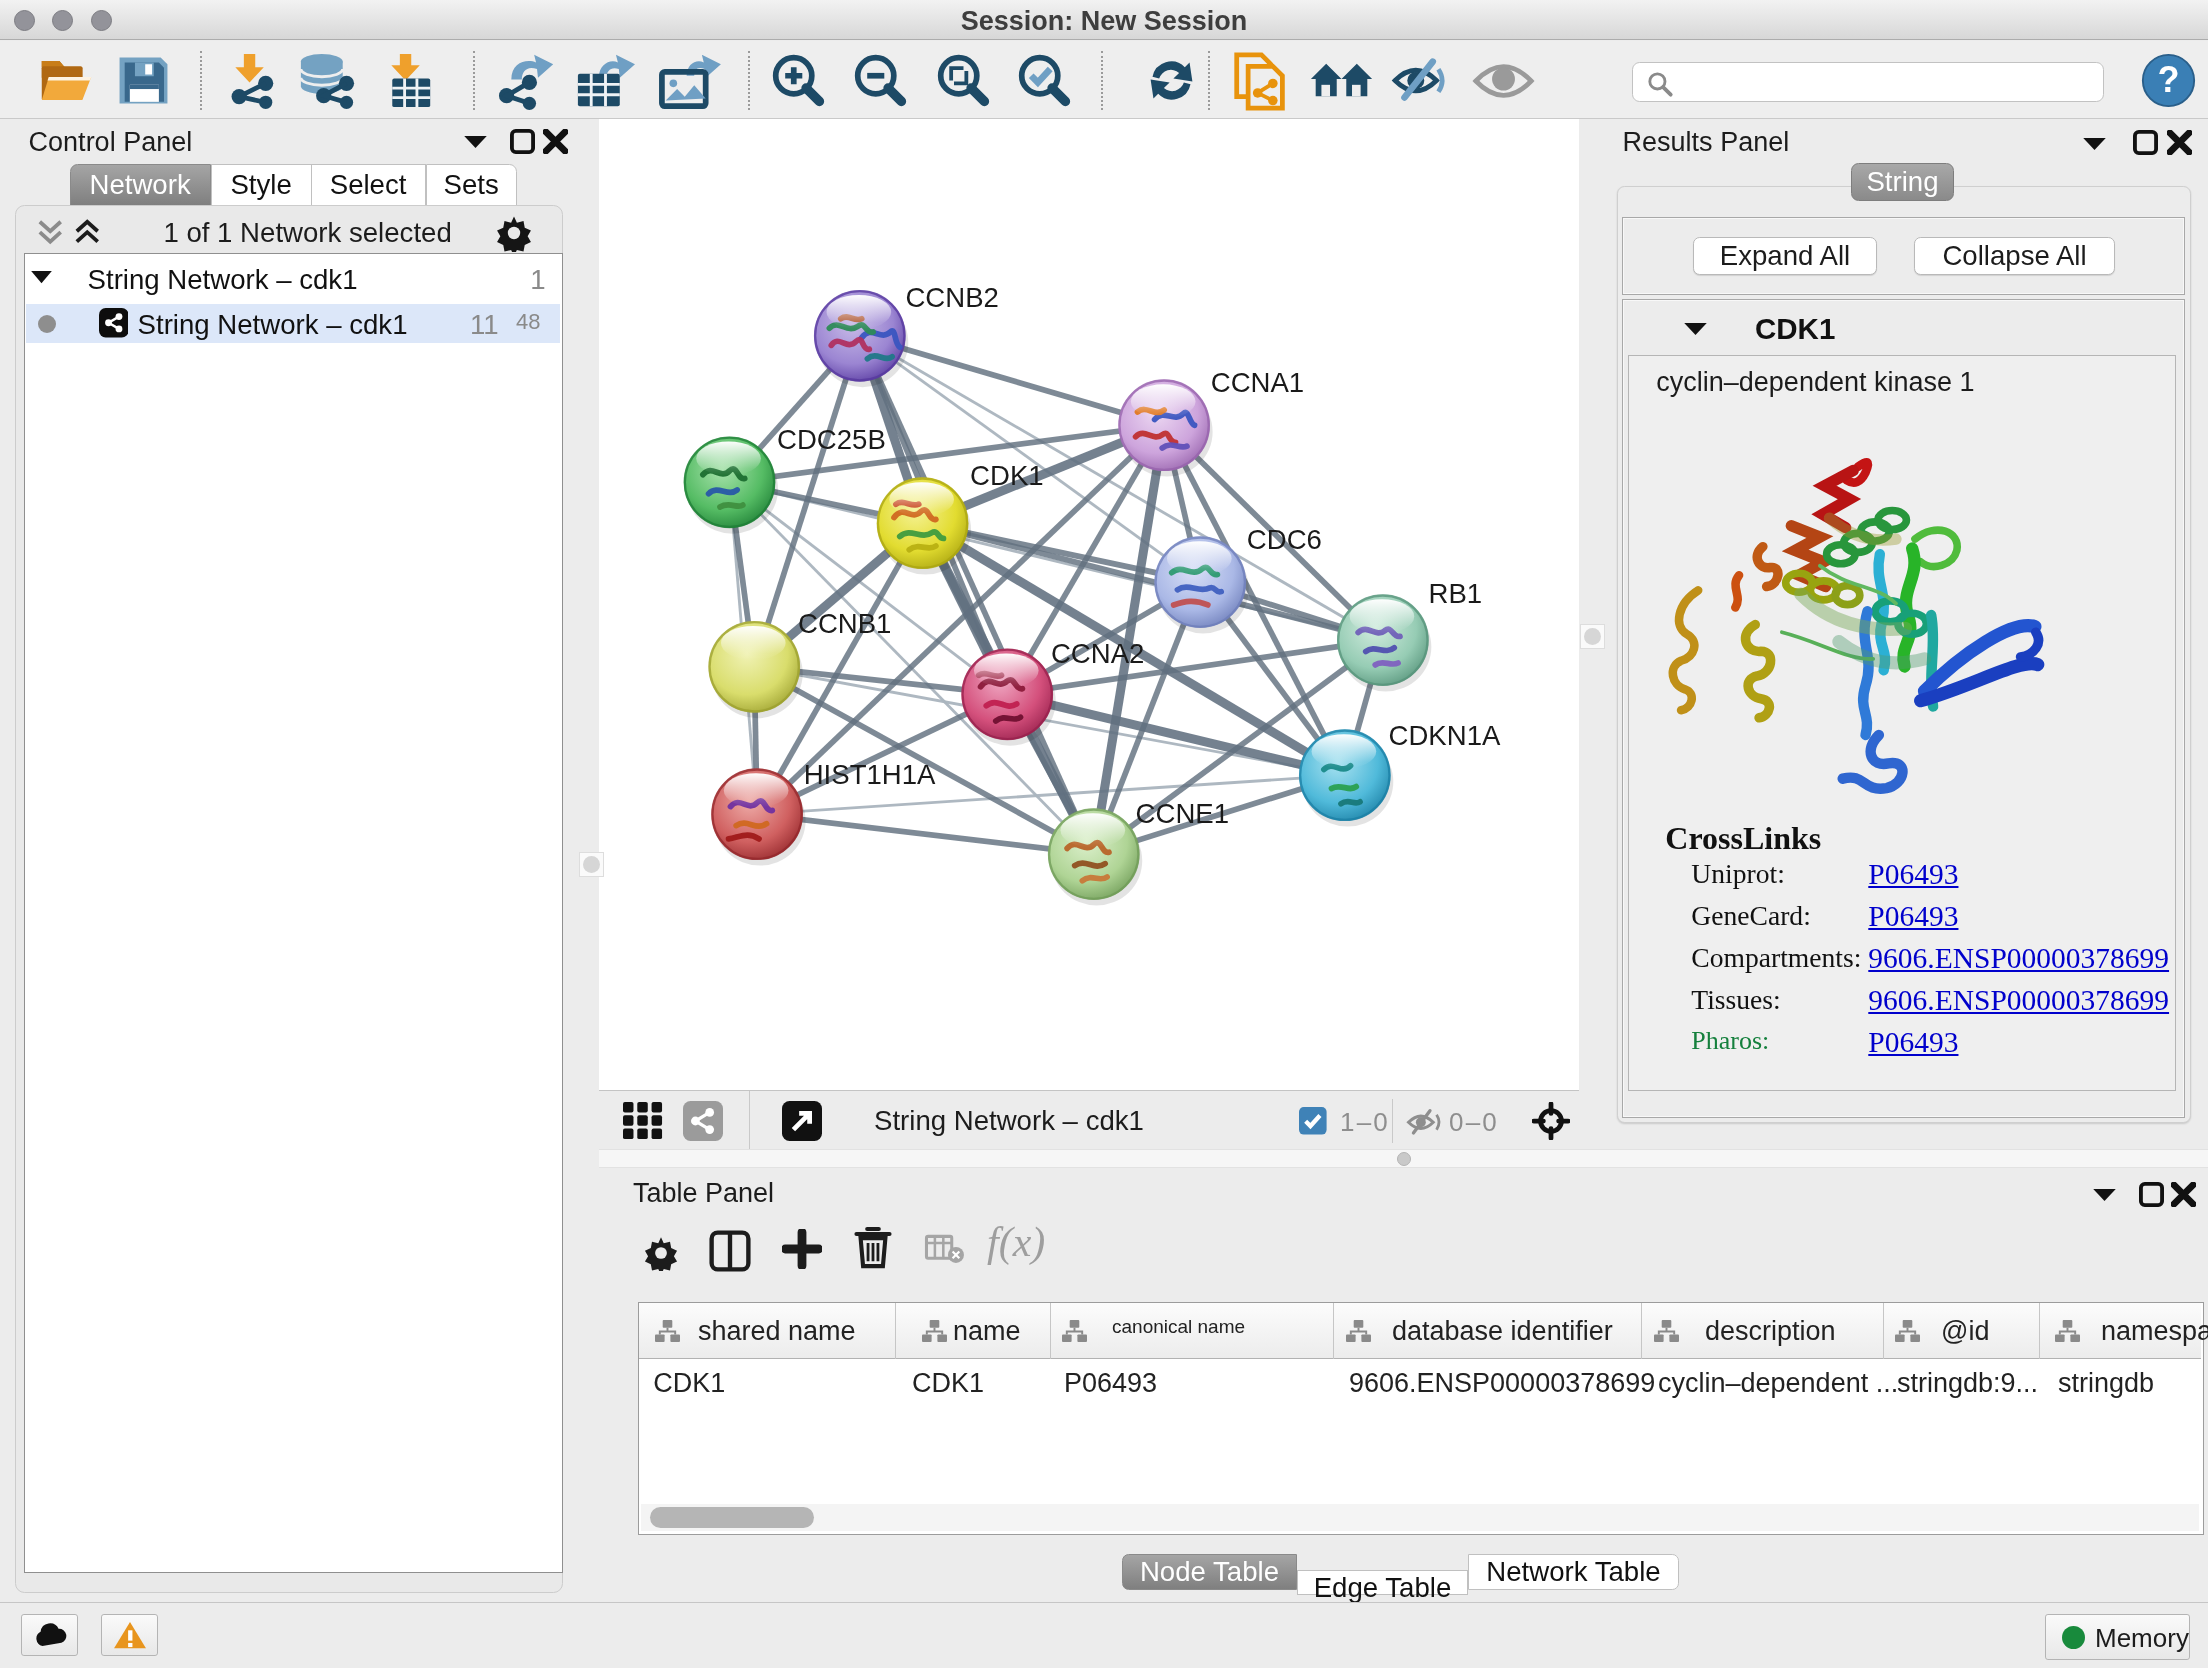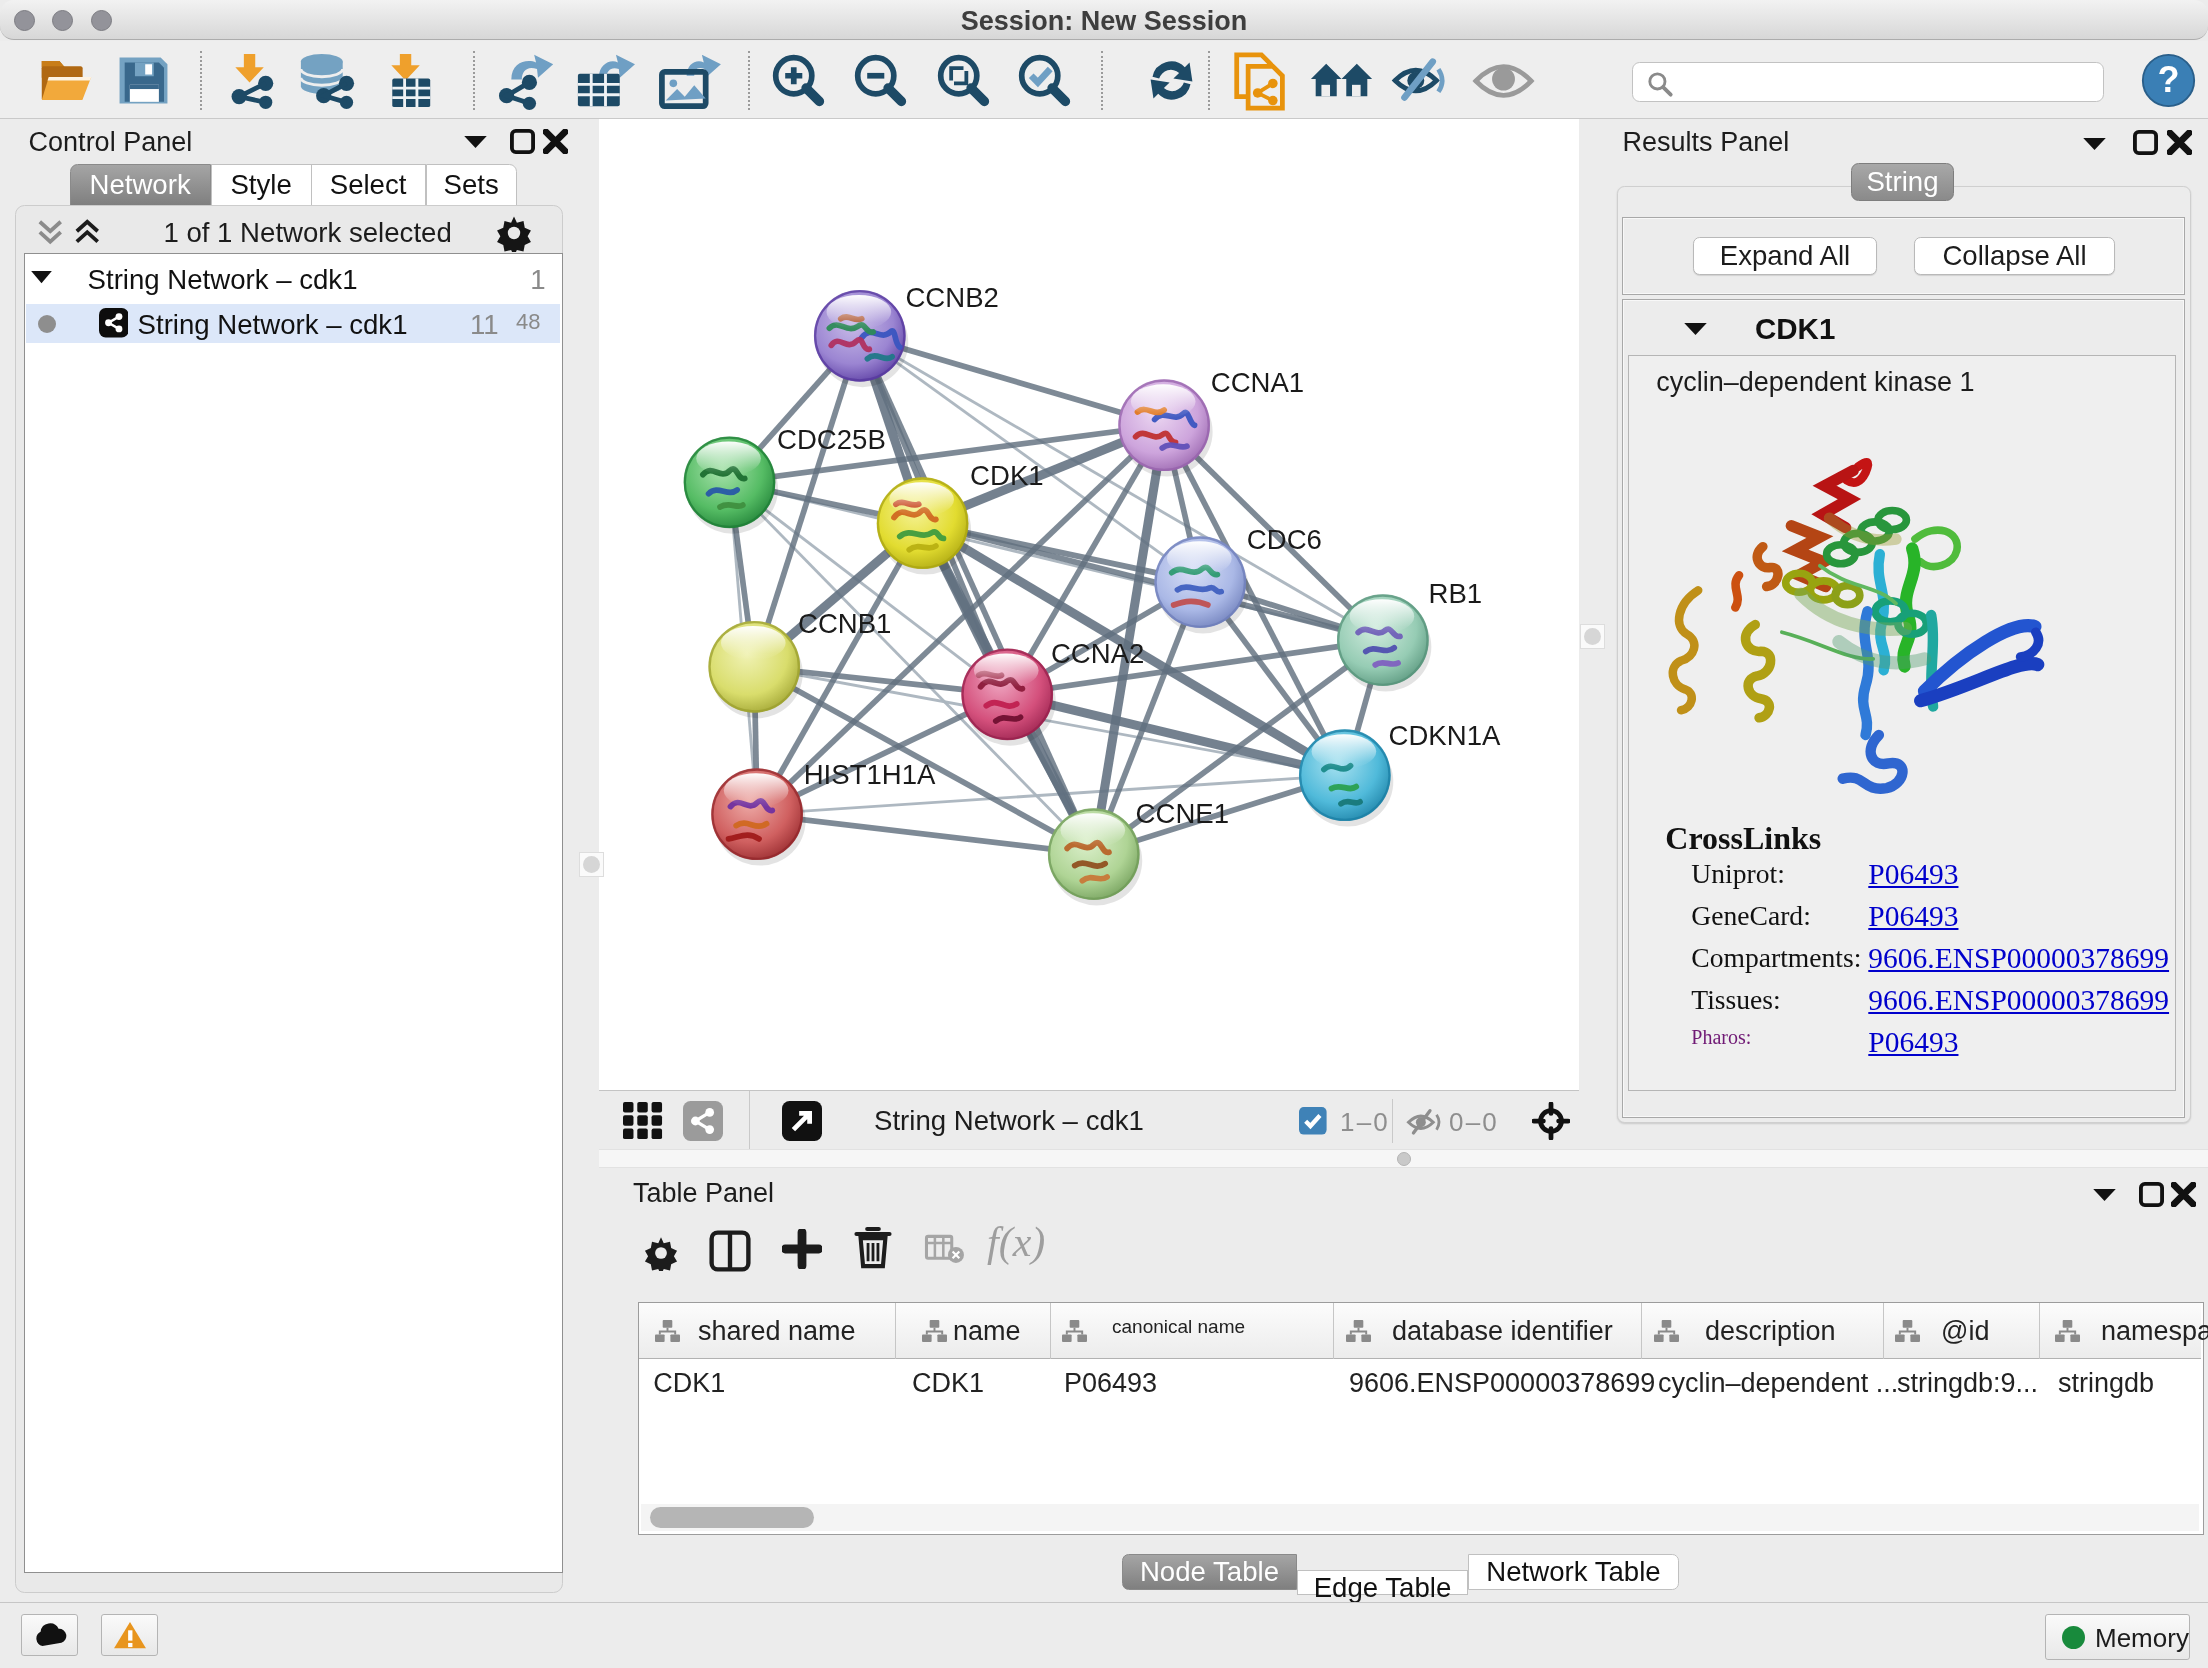--- a/index.html
+++ b/index.html
@@ -2,21 +2,21 @@
 <html style="font-size:15px"><head>
 <meta charset="utf-8">
 <style>
 * { margin:0; padding:0; box-sizing:border-box; }
 html,body { width:2208px; height:1668px; }
 body { font-family:"Liberation Sans", sans-serif; background:#ececec; position:relative; overflow:hidden; }
 .abs { position:absolute; }
 
 
 #titlebar { left:0; top:0; width:2208px; height:40px;
-  background:linear-gradient(#f2f2f2,#d7d7d7); border-bottom:1px solid #acacac;border-radius:14px; }
+  background:linear-gradient(#f2f2f2,#d7d7d7); border-bottom:1px solid #acacac; }
 .tl { position:absolute; top:9.5px; width:21px; height:21px; border-radius:50%;
   background:#93939a; border:1px solid #7c7c82; }
 #title { position:absolute; top:5.7px; left:0; width:100%; text-align:center;
   font-size:27px; font-weight:bold; color:#3e3e3e; }
 
 
 #toolbar { left:0; top:41px; width:2208px; height:78px; background:#eeeeee;
   border-bottom:1.9px solid #c9c9c9; }
 .tsep { position:absolute; top:9.5px; height:59px; width:0;
   border-left:2.9px dotted #9a9a9a; }
@@ -588,21 +588,21 @@
     </svg>
     <div class="abs" style="left:36px;top:464px;font-family:'Liberation Serif',serif;font-size:32px;font-weight:bold;color:#111;">CrossLinks</div>
     <div class="abs" style="left:62px;top:502px;font-family:'Liberation Serif',serif;font-size:27.6px;color:#111;">Uniprot:</div>
     <div class="abs" style="left:239px;top:502px;font-family:'Liberation Serif',serif;font-size:29.5px;"><a class="lnk">P06493</a></div>
     <div class="abs" style="left:62px;top:544px;font-family:'Liberation Serif',serif;font-size:27.6px;color:#111;">GeneCard:</div>
     <div class="abs" style="left:239px;top:544px;font-family:'Liberation Serif',serif;font-size:29.5px;"><a class="lnk">P06493</a></div>
     <div class="abs" style="left:62px;top:586px;font-family:'Liberation Serif',serif;font-size:27.6px;color:#111;">Compartments:</div>
     <div class="abs" style="left:239px;top:586px;font-family:'Liberation Serif',serif;font-size:29.5px;"><a class="lnk">9606.ENSP00000378699</a></div>
     <div class="abs" style="left:62px;top:628px;font-family:'Liberation Serif',serif;font-size:27.6px;color:#111;">Tissues:</div>
     <div class="abs" style="left:239px;top:628px;font-family:'Liberation Serif',serif;font-size:29.5px;"><a class="lnk">9606.ENSP00000378699</a></div>
-    <div class="abs" style="left:62px;top:670px;font-family:'Liberation Serif',serif;font-size:20px;color:#701a75;">Pharos:</div>
+    <div class="abs" style="left:62px;top:670px;font-family:'Liberation Serif',serif;font-size:26px;color:#15803d;">Pharos:</div>
     <div class="abs" style="left:239px;top:670px;font-family:'Liberation Serif',serif;font-size:29.5px;"><a class="lnk">P06493</a></div>
   </div>
 </div>
 
 <div id="tpanel" class="abs">
   <div class="ptitle abs" style="left:34px;top:5.7px;">Table Panel</div>
   <svg class="abs" style="left:1493px;top:15px;" width="25" height="15" viewBox="0 0 26 16">
       <path d="M1 2 h24 l-12 13 z" fill="#111"></path>
     </svg>
   <svg class="abs" style="left:1540px;top:9.5px;" width="25" height="25" viewBox="0 0 26 26">

